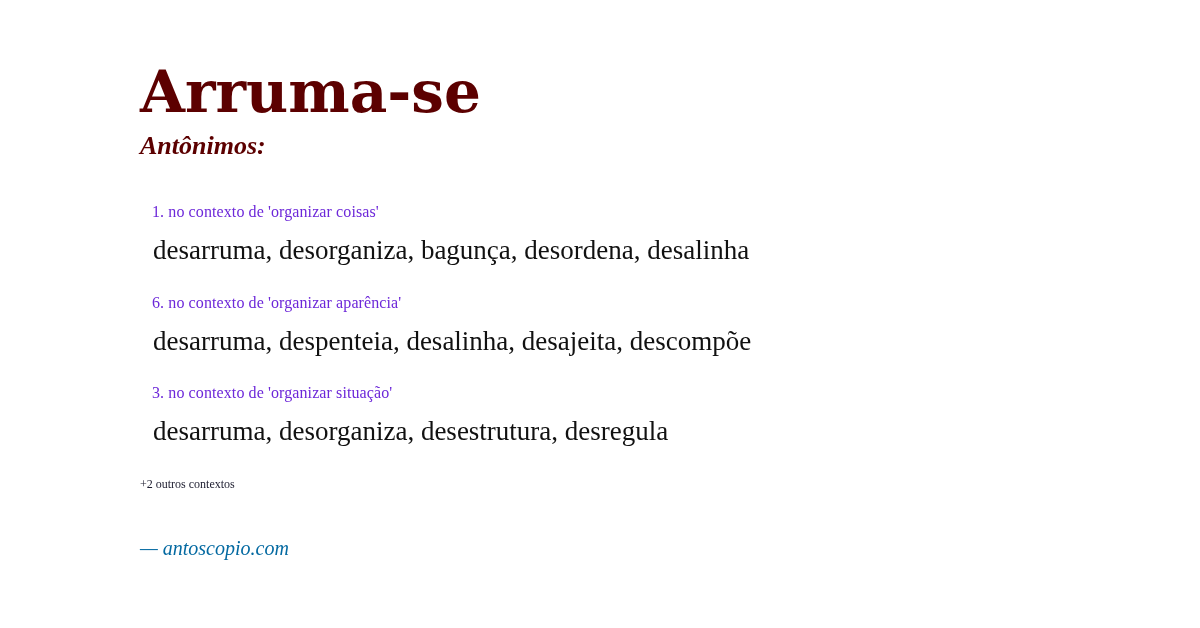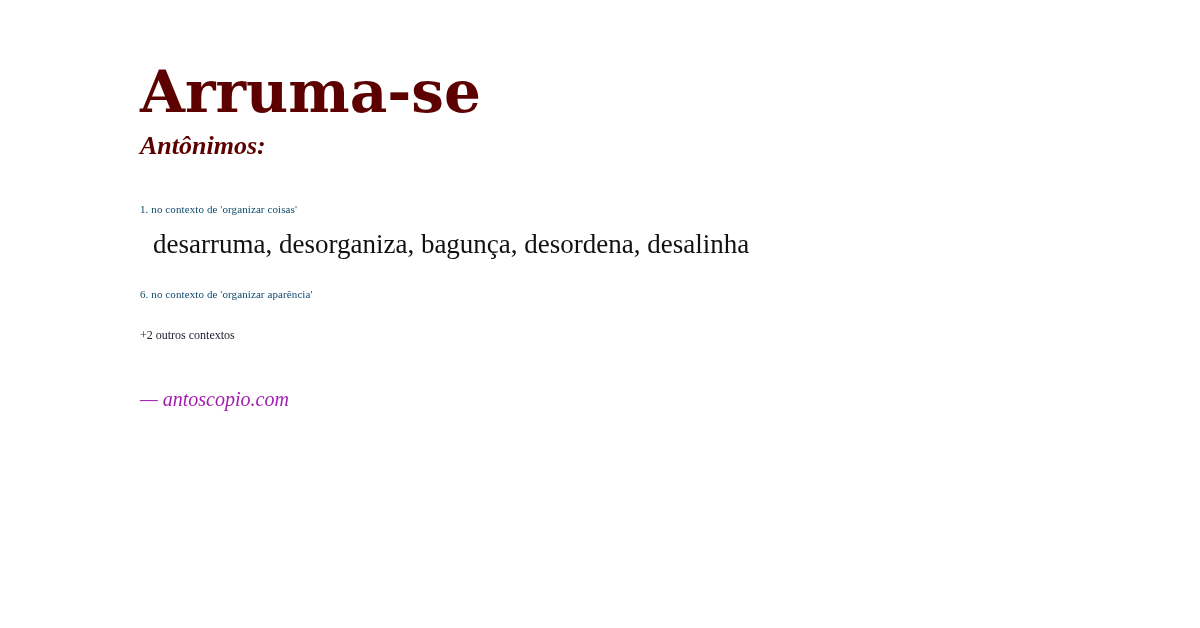--- a/index.html
+++ b/index.html
@@ -38,43 +38,43 @@
     margin: 8px 0 12px 0;
   }
   .senses {
     margin-top: 42px;
   }
   .sense {
     margin-bottom: 26px;
   }
   .sense-context {
     font-family: "Liberation Serif", "DejaVu Serif", serif;
-    font-size: 11px;
-    color: #0c4a6e;
-    margin: 0 0 2px 0;
+    font-size: 16px;
+    color: #6d28d9;
+    margin: 0 0 2px 12px;
     letter-spacing: 0.1px;
   }
   .sense-words {
     font-family: "Liberation Serif", "DejaVu Serif", serif;
     font-size: 27px;
     color: #111111;
     margin: 13px;
     line-height: 1.25;
   }
   .more-contexts {
     font-family: "Liberation Serif", "DejaVu Serif", serif;
     font-size: 12px;
     color: #1b1b2e;
     margin-top: 28px;
   }
   .source {
     font-family: "Liberation Serif", "DejaVu Serif", serif;
     font-style: italic;
     font-size: 20px;
-    color: #a21caf;
+    color: #0369a1;
     margin-top: 45px;
   }
 </style>
 </head>
 <body>
 
 <div class="page">
 
   <h1 class="headword">Arruma-se</h1>
 
@@ -82,23 +82,26 @@
 
   <div class="senses">
 
     <div class="sense">
       <div class="sense-context">1. no contexto de 'organizar coisas'</div>
       <div class="sense-words">desarruma, desorganiza, bagunça, desordena, desalinha</div>
     </div>
 
     <div class="sense">
       <div class="sense-context">6. no contexto de 'organizar aparência'</div>
+      <div class="sense-words">desarruma, despenteia, desalinha, desajeita, descompõe</div>
     </div>
 
     <div class="sense">
+      <div class="sense-context">3. no contexto de 'organizar situação'</div>
+      <div class="sense-words">desarruma, desorganiza, desestrutura, desregula</div>
     </div>
 
   </div>
 
   <div class="more-contexts">+2 outros contextos</div>
 
   <div class="source">— antoscopio.com</div>
 
 </div>
 

